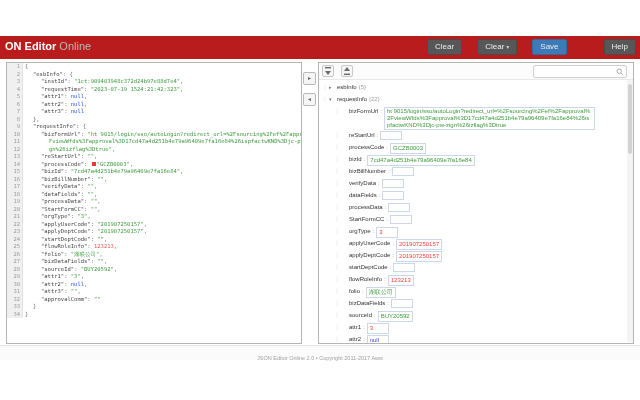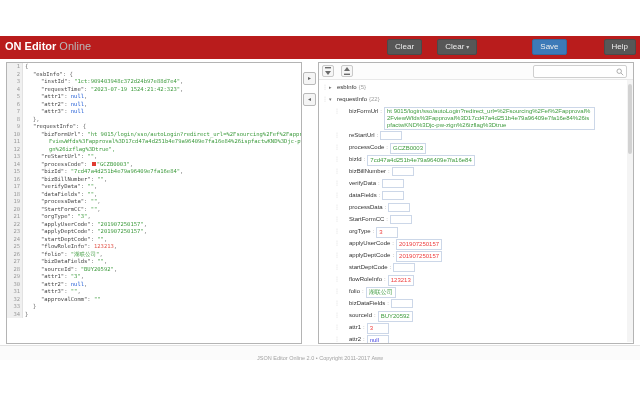--- a/index.html
+++ b/index.html
@@ -6,21 +6,21 @@
   .screen{position:relative;width:640px;height:400px;overflow:hidden;background:#fff;
           font-family:"Liberation Sans",sans-serif;}
 
   
   .header{position:absolute;left:0;top:36px;width:640px;height:23px;background:#b91c1c;}
   .title{position:absolute;left:5px;top:4px;font-size:11px;color:#fff;font-weight:bold;white-space:nowrap;}
   .title .light{color:#b9b9b9;font-weight:normal;margin-left:3px;}
   .hdr-buttons{position:absolute;right:4px;top:3px;display:flex;gap:15px;align-items:center;}
   .hbtn{font-family:"Liberation Sans",sans-serif;font-size:8px;color:#eee;background:#575757;
         border:1px solid #4a4a4a;border-radius:2px;padding:2px 7px;line-height:10px;cursor:pointer;}
-  .hbtn.save{background:#3d7ab8;border-color:#35699e;margin-left:40px;}
+  .hbtn.save{background:#3d7ab8;border-color:#35699e;}
   .hbtn.help{margin-left:22px;}
   .caret{font-size:6px;margin-left:2px;color:#ccc;}
 
   
   .left-panel{position:absolute;left:6px;top:62px;width:294px;height:280px;border:1px solid #b4b4b4;
               background:#fff;overflow:hidden;}
   .ed-line{display:flex;font-family:"DejaVu Sans Mono",monospace;font-size:5.5px;line-height:7.5px;}
   .ln{width:13px;flex:none;background:#f0f0f0;color:#9a9a9a;text-align:right;padding-right:2px;
       border-right:1px solid #e2e2e2;}
   .lt{white-space:pre;color:#333;}

